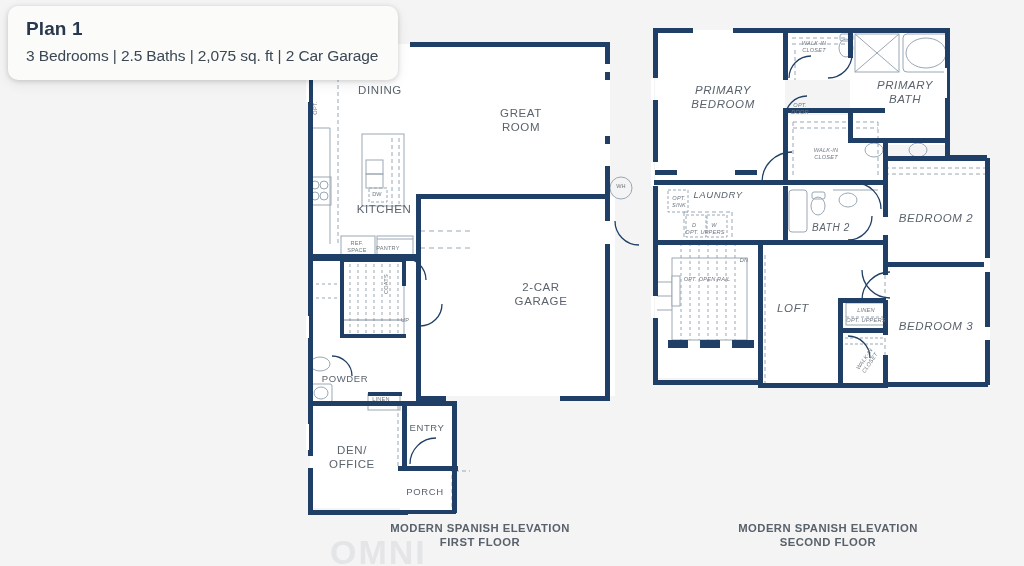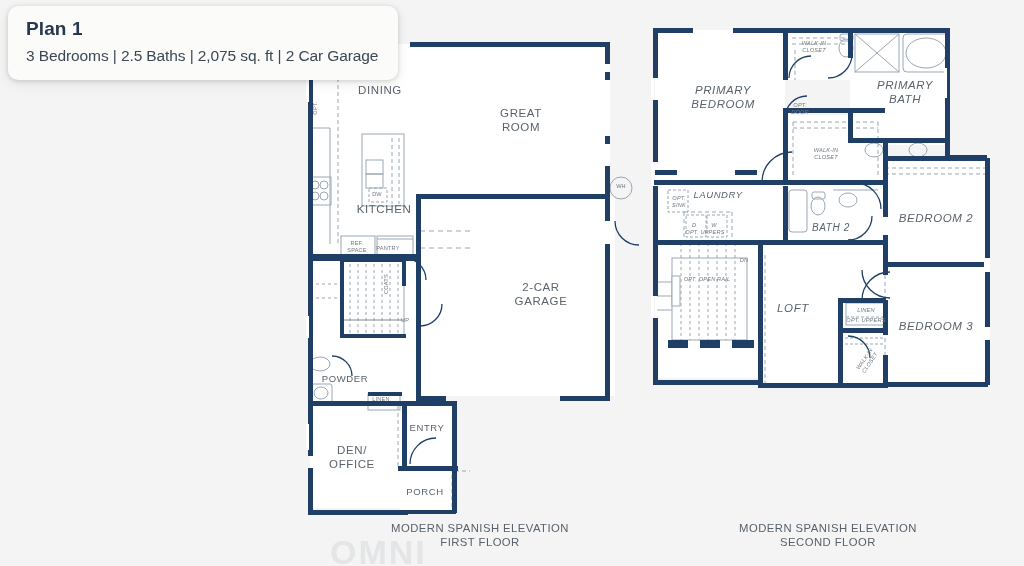--- a/index.html
+++ b/index.html
@@ -31,21 +31,21 @@
   }
 
   
   .plan { position: absolute; }
   .plan svg { display: block; overflow: visible; }
 
   
   .caption {
     position: absolute; text-align: center;
     font-size: 11.3px; color: #59616b; letter-spacing: .45px;
-    line-height: 13.5px; white-space: pre-line;
+    line-height: 13.5px; white-space: pre-line; font-weight: bold;
   }
   .watermark {
     position: absolute; left: 330px; top: 533px;
     font-size: 34px; font-weight: 700; letter-spacing: 2px;
     color: rgba(170,178,186,.22);
     user-select: none;
   }
 </style>
 </head>
 <body>

